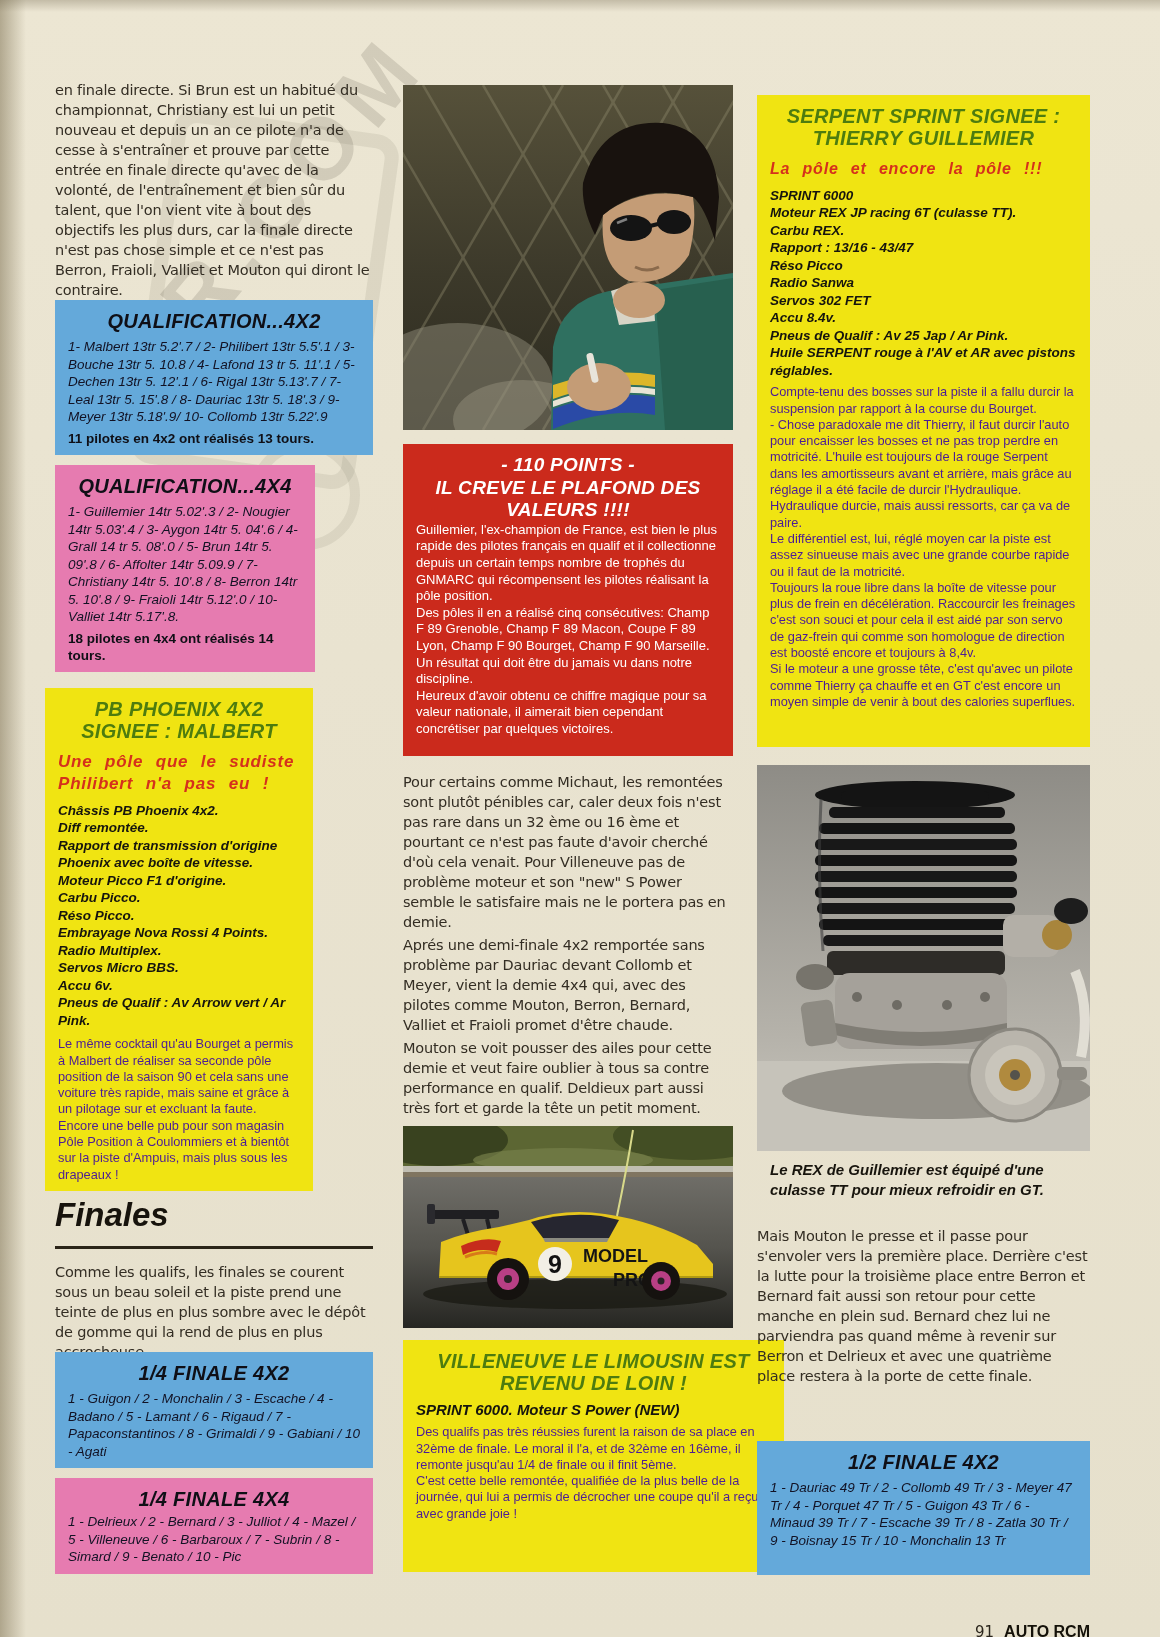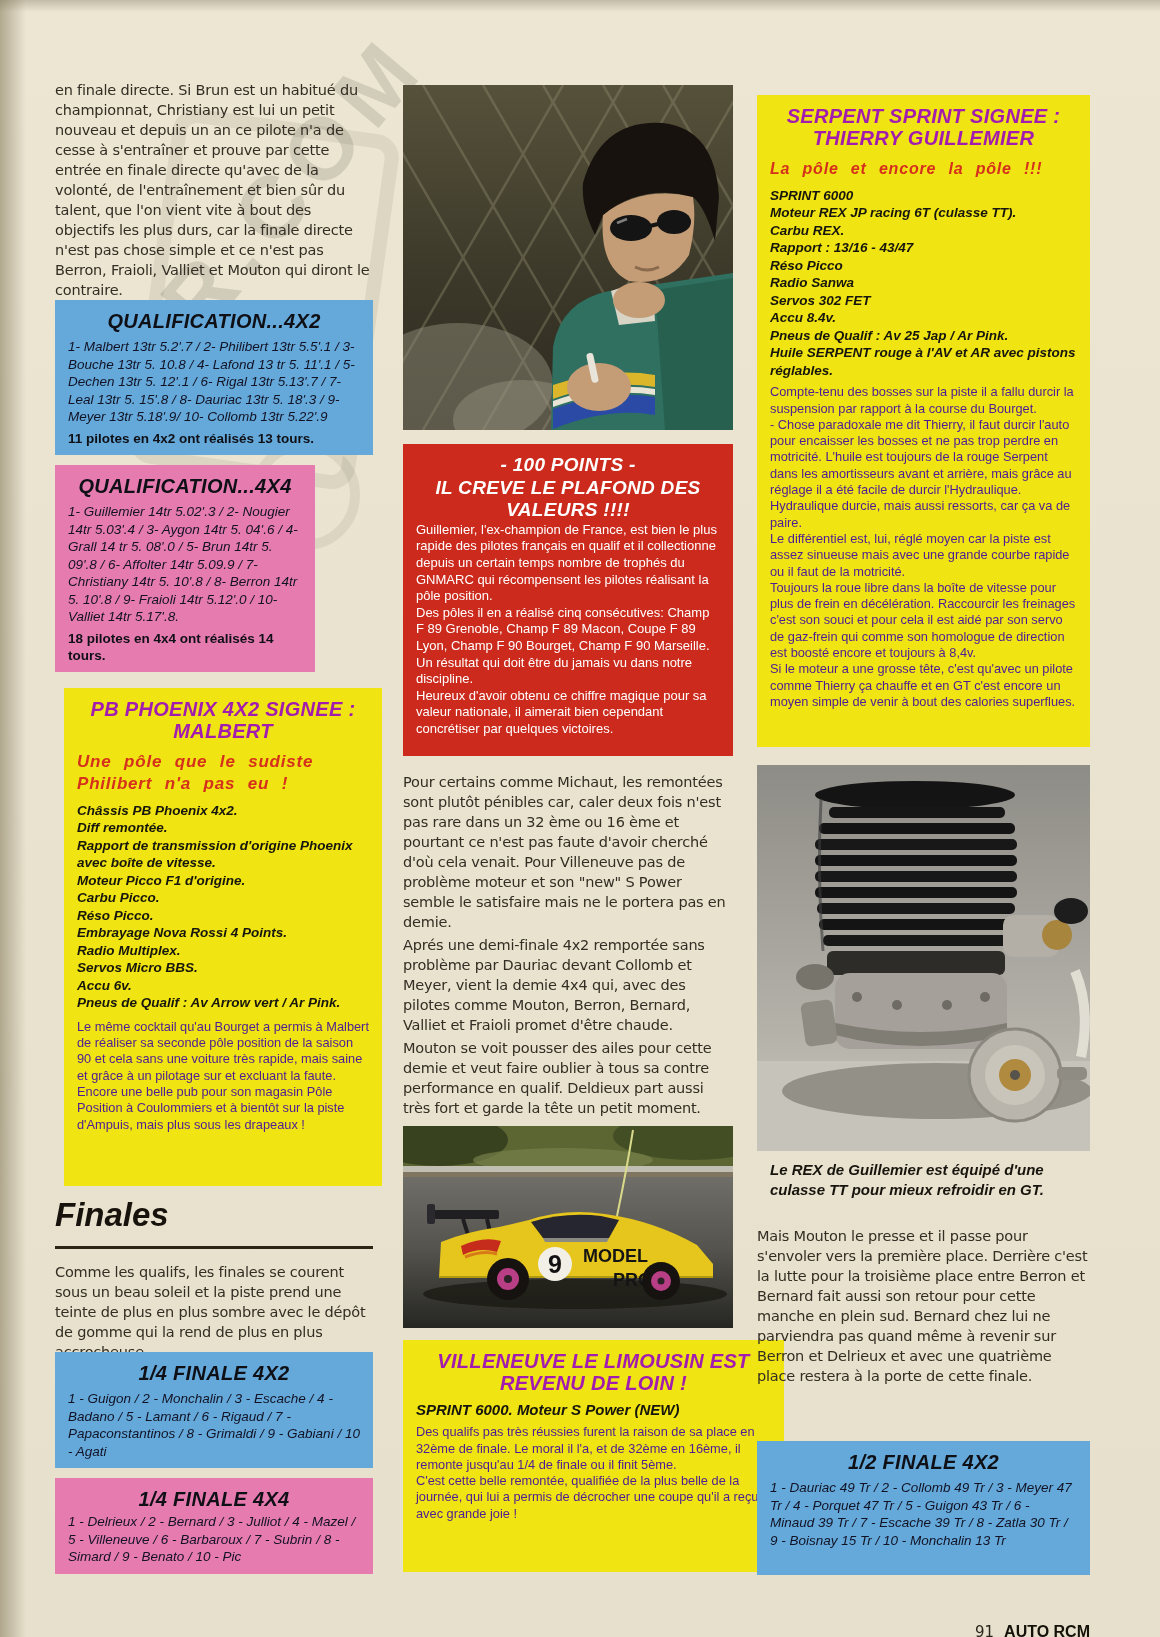--- a/index.html
+++ b/index.html
@@ -23,21 +23,21 @@
   .abs{position:absolute;}
   .flow p{font-size:14.5px;line-height:20px;letter-spacing:-0.2px;color:#332d23;margin:0 0 3px 0;}
   .box{position:absolute;padding:8px 13px;box-sizing:border-box;}
   .box.blue{background:#64a9da;}
   .box.pink{background:#e67bb0;}
   .box.yellow{background:#f0e412;}
   .box.red{background:#cb2a1c;}
   .box-title{margin:2px 0 6px 0;text-align:center;font-family:"Liberation Sans",sans-serif;
     font-style:italic;font-weight:900;font-size:20px;line-height:1.12;color:#0f0f16;letter-spacing:.3px;}
   .box.red .box-title{color:#ffffff;font-size:19px;margin-bottom:2px;}
-  .box.yellow .box-title{color:#a21caf;font-size:20px;}
+  .box.yellow .box-title{color:#4d7c0f;font-size:20px;}
   .results{font-family:"Liberation Sans",sans-serif;font-style:italic;font-size:13.5px;
     line-height:17.5px;color:#121224;margin:0;}
   .note{font-family:Liberation Sans, sans-serif;font-weight:bold;font-size:13.5px;line-height:17px;
     color:#0f0f16;margin:4px 0 0 0;}
   .sub-red{font-family:"Liberation Sans",sans-serif;font-style:italic;font-weight:900;font-size:17px;
     line-height:22px;color:#d5301c;letter-spacing:.8px;word-spacing:7px;margin:8px 0 7px 0;}
   .specs div{font-family:"Liberation Sans",sans-serif;font-style:italic;font-weight:800;
     font-size:13.5px;line-height:17.5px;color:#16150e;}
   .ybody p{font-family:"Liberation Sans",sans-serif;font-size:12.8px;line-height:16.3px;
     color:#4c1d95;margin:0;}
@@ -72,21 +72,21 @@
     <p class="results">1- Malbert 13tr 5.2'.7 / 2- Philibert 13tr 5.5'.1 / 3- Bouche 13tr 5. 10.8 / 4- Lafond 13 tr 5. 11'.1 / 5- Dechen 13tr 5. 12'.1 / 6- Rigal 13tr 5.13'.7 / 7- Leal 13tr 5. 15'.8 / 8- Dauriac 13tr 5. 18'.3 / 9- Meyer 13tr 5.18'.9/ 10- Collomb 13tr 5.22'.9</p>
     <p class="note">11 pilotes en 4x2 ont réalisés 13 tours.</p>
   </section>
 
   <section class="box pink" style="left:55px;top:465px;width:260px;min-height:176px;">
     <h2 class="box-title">QUALIFICATION...4X4</h2>
     <p class="results">1- Guillemier 14tr 5.02'.3 / 2- Nougier 14tr 5.03'.4 / 3- Aygon 14tr 5. 04'.6 / 4- Grall 14 tr 5. 08'.0 / 5- Brun 14tr 5. 09'.8 / 6- Affolter 14tr 5.09.9 / 7- Christiany 14tr 5. 10'.8 / 8- Berron 14tr 5. 10'.8 / 9- Fraioli 14tr 5.12'.0 / 10- Valliet 14tr 5.17'.8.</p>
     <p class="note">18 pilotes en 4x4 ont réalisés 14 tours.</p>
   </section>
 
-  <section class="box yellow" style="left:64px;top:688px;width:318px;min-height:498px;">
+  <section class="box yellow" style="left:45px;top:688px;width:268px;min-height:498px;">
     <h2 class="box-title">PB PHOENIX 4X2 SIGNEE : MALBERT</h2>
     <div class="sub-red">Une pôle que le sudiste Philibert n'a pas eu !</div>
     <div class="specs">
       <div>Châssis PB Phoenix 4x2.</div>
       <div>Diff remontée.</div>
       <div>Rapport de transmission d'origine Phoenix avec boîte de vitesse.</div>
       <div>Moteur Picco F1 d'origine.</div>
       <div>Carbu Picco.</div>
       <div>Réso Picco.</div>
       <div>Embrayage Nova Rossi 4 Points.</div>
@@ -157,21 +157,21 @@
       <ellipse cx="271" cy="137" rx="17" ry="12" fill="#141414"></ellipse>
       <path d="M247 141 L255 139" stroke="#141414" stroke-width="4"></path>
       <path d="M214 138 L224 134" stroke="#9a9a9a" stroke-width="2.5" opacity=".8"></path>
       <path d="M232 182 Q244 188 256 182" stroke="#8a6a4c" stroke-width="3" fill="none"></path>
       <ellipse cx="196" cy="302" rx="32" ry="24" fill="#c49c76"></ellipse>
       <rect x="186" y="268" width="7" height="30" rx="3" fill="#e8e4da" transform="rotate(-12 189 283)"></rect>
     </svg>
   </div>
 
   <section class="box red" style="left:403px;top:444px;width:330px;min-height:312px;">
-    <h2 class="box-title">- 100 POINTS -</h2>
+    <h2 class="box-title">- 110 POINTS -</h2>
     <h2 class="box-title" style="margin-top:0;">IL CREVE LE PLAFOND DES VALEURS !!!!</h2>
     <p>Guillemier, l'ex-champion de France, est bien le plus rapide des pilotes français en qualif et il collectionne depuis un certain temps nombre de trophés du GNMARC qui récompensent les pilotes réalisant la pôle position.</p>
     <p>Des pôles il en a réalisé cinq consécutives: Champ F 89 Grenoble, Champ F 89 Macon, Coupe F 89 Lyon, Champ F 90 Bourget, Champ F 90 Marseille. Un résultat qui doit être du jamais vu dans notre discipline.</p>
     <p>Heureux d'avoir obtenu ce chiffre magique pour sa valeur nationale, il aimerait bien cependant concrétiser par quelques victoires.</p>
   </section>
 
   <div class="abs flow" style="left:403px;top:772px;width:332px;">
     <p>Pour certains comme Michaut, les remontées sont plutôt pénibles car, caler deux fois n'est pas rare dans un 32 ème ou 16 ème et pourtant ce n'est pas faute d'avoir cherché d'où cela venait. Pour Villeneuve pas de problème moteur et son "new" S Power semble le satisfaire mais ne le portera pas en demie.</p>
     <p>Aprés une demi-finale 4x2 remportée sans problème par Dauriac devant Collomb et Meyer, vient la demie 4x4 qui, avec des pilotes comme Mouton, Berron, Bernard, Valliet et Fraioli promet d'être chaude.</p>
     <p>Mouton se voit pousser des ailes pour cette demie et veut faire oublier à tous sa contre performance en qualif. Deldieux part aussi très fort et garde la tête un petit moment.</p>

